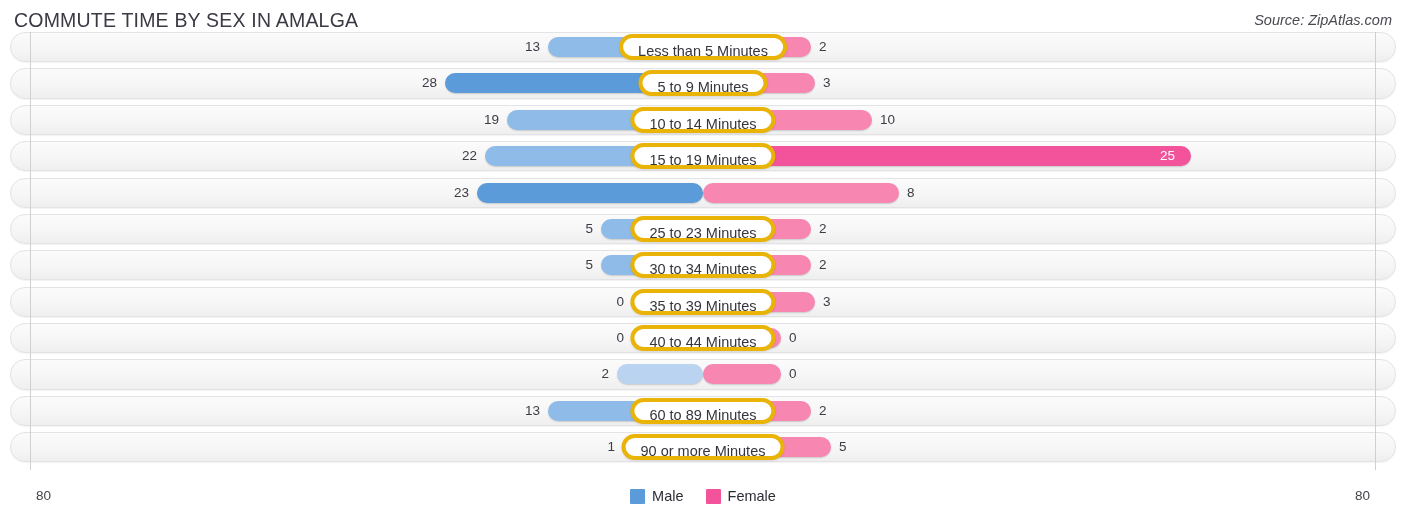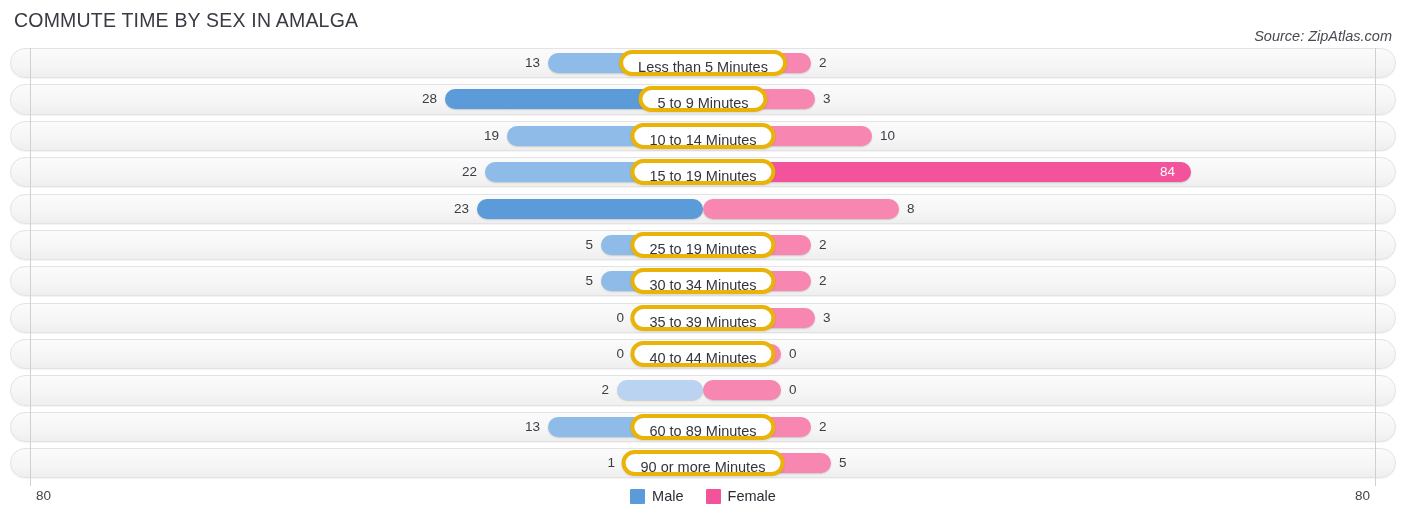--- a/index.html
+++ b/index.html
@@ -38,27 +38,26 @@
     white-space: nowrap;
   }
   .chart-source {
     position: absolute;
     right: 14px;
     top: 12px;
     font-size: 14.5px;
     font-style: italic;
     color: #4a4a52;
     white-space: nowrap;
-    margin-top: 16px;
   }
   
   .plot {
     position: absolute;
     left: 0;
-    top: 48px;
+    top: 32px;
     width: 1140px;
     height: 434px;
   }
   .axis-line {
     position: absolute;
     top: 0;
     width: 1px;
     height: 438px;
     background: #d0d0d4;
     z-index: 4;
@@ -224,37 +223,37 @@
           <div class="bar female mid" style="left: 703px; width: 169px;"></div>
           <div class="val male-val" style="left: 447px; width: 52px;">19</div>
           <div class="val female-val" style="left: 880px; width: 52px;">10</div>
           <div class="pill" style="left: 703px;">10 to 14 Minutes</div>
         </div>
         <div class="row">
           <div class="track"></div>
           <div class="bar male light" style="left: 485px; width: 218px;"></div>
           <div class="bar female strong" style="left: 703px; width: 488px;"></div>
           <div class="val male-val" style="left: 425px; width: 52px;">22</div>
-          <div class="val female-val inside" style="left: 1131px; width: 44px; text-align: right;">84</div>
+          <div class="val female-val inside" style="left: 1131px; width: 44px; text-align: right;">25</div>
           <div class="pill" style="left: 703px;">15 to 19 Minutes</div>
         </div>
         <div class="row">
           <div class="track"></div>
           <div class="bar male" style="left: 477px; width: 226px;"></div>
           <div class="bar female mid" style="left: 703px; width: 196px;"></div>
           <div class="val male-val" style="left: 417px; width: 52px;">23</div>
           <div class="val female-val" style="left: 907px; width: 52px;">8</div>
         </div>
         <div class="row">
           <div class="track"></div>
           <div class="bar male light" style="left: 601px; width: 102px;"></div>
           <div class="bar female mid" style="left: 703px; width: 108px;"></div>
           <div class="val male-val" style="left: 541px; width: 52px;">5</div>
           <div class="val female-val" style="left: 819px; width: 52px;">2</div>
-          <div class="pill" style="left: 703px;">25 to 19 Minutes</div>
+          <div class="pill" style="left: 703px;">25 to 23 Minutes</div>
         </div>
         <div class="row">
           <div class="track"></div>
           <div class="bar male light" style="left: 601px; width: 102px;"></div>
           <div class="bar female mid" style="left: 703px; width: 108px;"></div>
           <div class="val male-val" style="left: 541px; width: 52px;">5</div>
           <div class="val female-val" style="left: 819px; width: 52px;">2</div>
           <div class="pill" style="left: 703px;">30 to 34 Minutes</div>
         </div>
         <div class="row">

